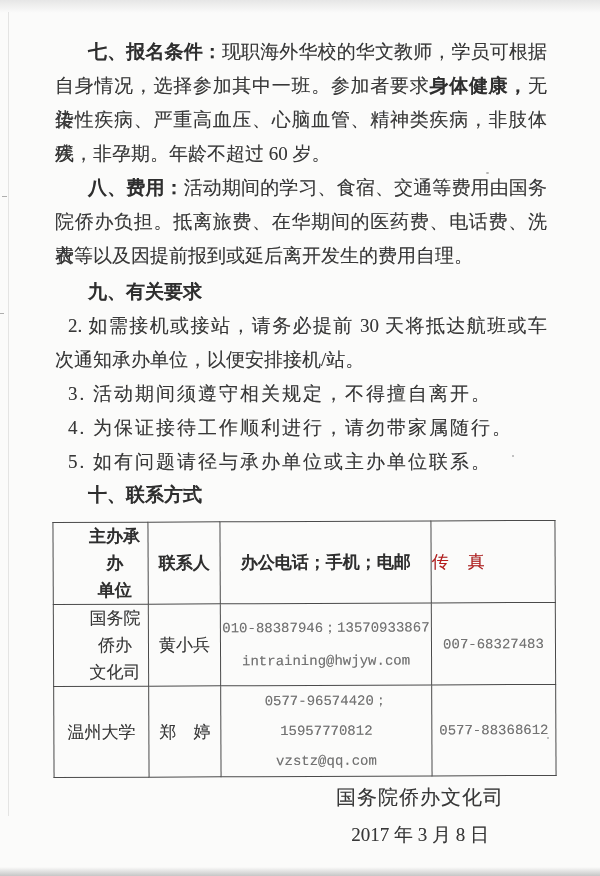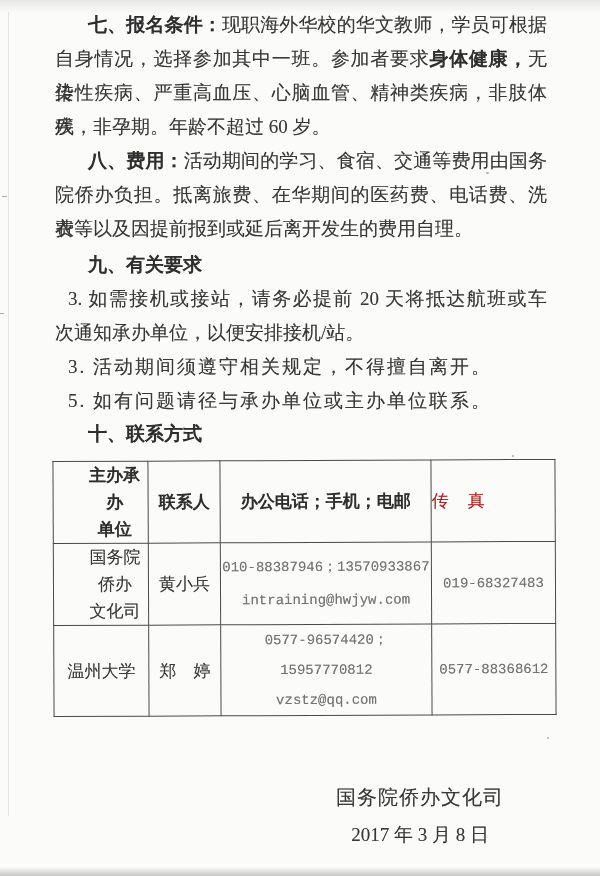--- a/index.html
+++ b/index.html
@@ -26,21 +26,21 @@
     background:rgba(110,110,110,0.16);
   }
   .speck { position:absolute; background:rgba(80,80,80,0.45); border-radius:50%; }
   .sp1 { left:486px; top:172px; width:3px; height:2px; }
   .sp2 { left:2px;  top:196px; width:5px; height:1px; border-radius:0; }
   .sp3 { left:0px;  top:313px; width:4px; height:1px; border-radius:0; }
   .sp4 { left:512px; top:455px; width:2px; height:2px; }
   .sp5 { left:547px; top:737px; width:2px; height:2px; }
 
   .content {
-    position:absolute; left:55px; top:8px; width:492px;
+    position:absolute; left:55px; top:35px; width:492px;
     text-shadow:0 0 0.5px rgba(40,40,40,0.35);
   }
   .ln {
     height:34px; line-height:34px; font-size:19px;
     white-space:nowrap;
   }
   .jfull {
     white-space:normal;
     text-align:justify;
     text-align-last:justify;
@@ -117,23 +117,24 @@
 
     <div class="p8">
       <div class="ln jfull ind"><span class="bld">八、费用：</span><span>活动期间的学习、食宿、交通等费用由国务</span></div>
       <div class="ln jfull">院侨办负担。抵离旅费、在华期间的医药费、电话费、洗衣</div>
       <div class="ln">费等以及因提前报到或延后离开发生的费用自理。</div>
     </div>
 
     <div class="ln h9 ind bld">九、有关要求</div>
 
     <div>
-      <div class="ln jfull ind2">3. 如需接机或接站，请务必提前 20 天将抵达航班或车</div>
+      <div class="ln jfull ind2">2. 如需接机或接站，请务必提前 30 天将抵达航班或车</div>
       <div class="ln">次通知承办单位，以便安排接机/站。</div>
       <div class="ln ind2 it">3. 活动期间须遵守相关规定，不得擅自离开。</div>
+      <div class="ln ind2 it">4. 为保证接待工作顺利进行，请勿带家属随行。</div>
       <div class="ln ind2 it">5. 如有问题请径与承办单位或主办单位联系。</div>
     </div>
 
     <div class="ln h10 ind bld">十、联系方式</div>
 
     <table class="contact">
       <colgroup>
         <col class="c-unit">
           <col class="c-contact">
           <col class="c-phone">
@@ -152,21 +153,21 @@
       <tr class="r1">
         <td class="cn two-line">
           <div>国务院侨办</div>
           <div>文化司</div>
         </td>
         <td class="cn">黄小兵</td>
         <td class="mono">
           <div class="pl">010-88387946；13570933867</div>
           <div class="pl">intraining@hwjyw.com</div>
         </td>
-        <td class="mono">019-68327483</td>
+        <td class="mono">007-68327483</td>
       </tr>
       <tr class="r2">
         <td class="cn">温州大学</td>
         <td class="cn">郑　婷</td>
         <td class="mono">
           <div class="pl">0577-96574420；15957770812</div>
           <div class="pl">vzstz@qq.com</div>
         </td>
         <td class="mono">0577-88368612</td>
       </tr>

